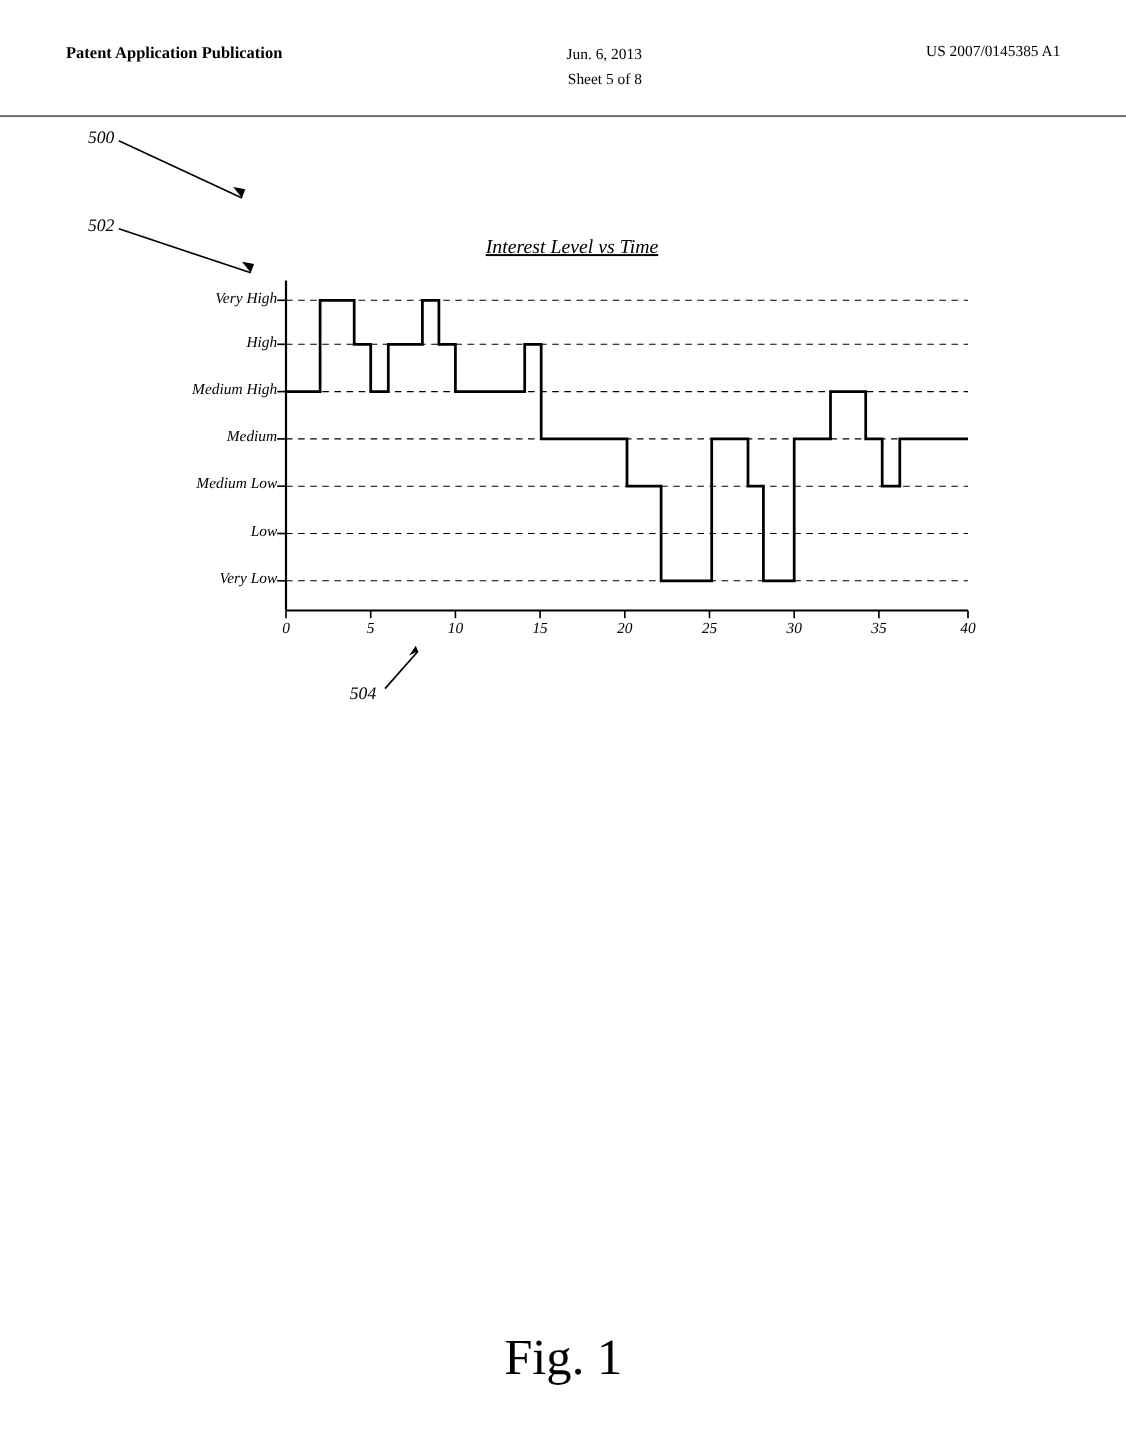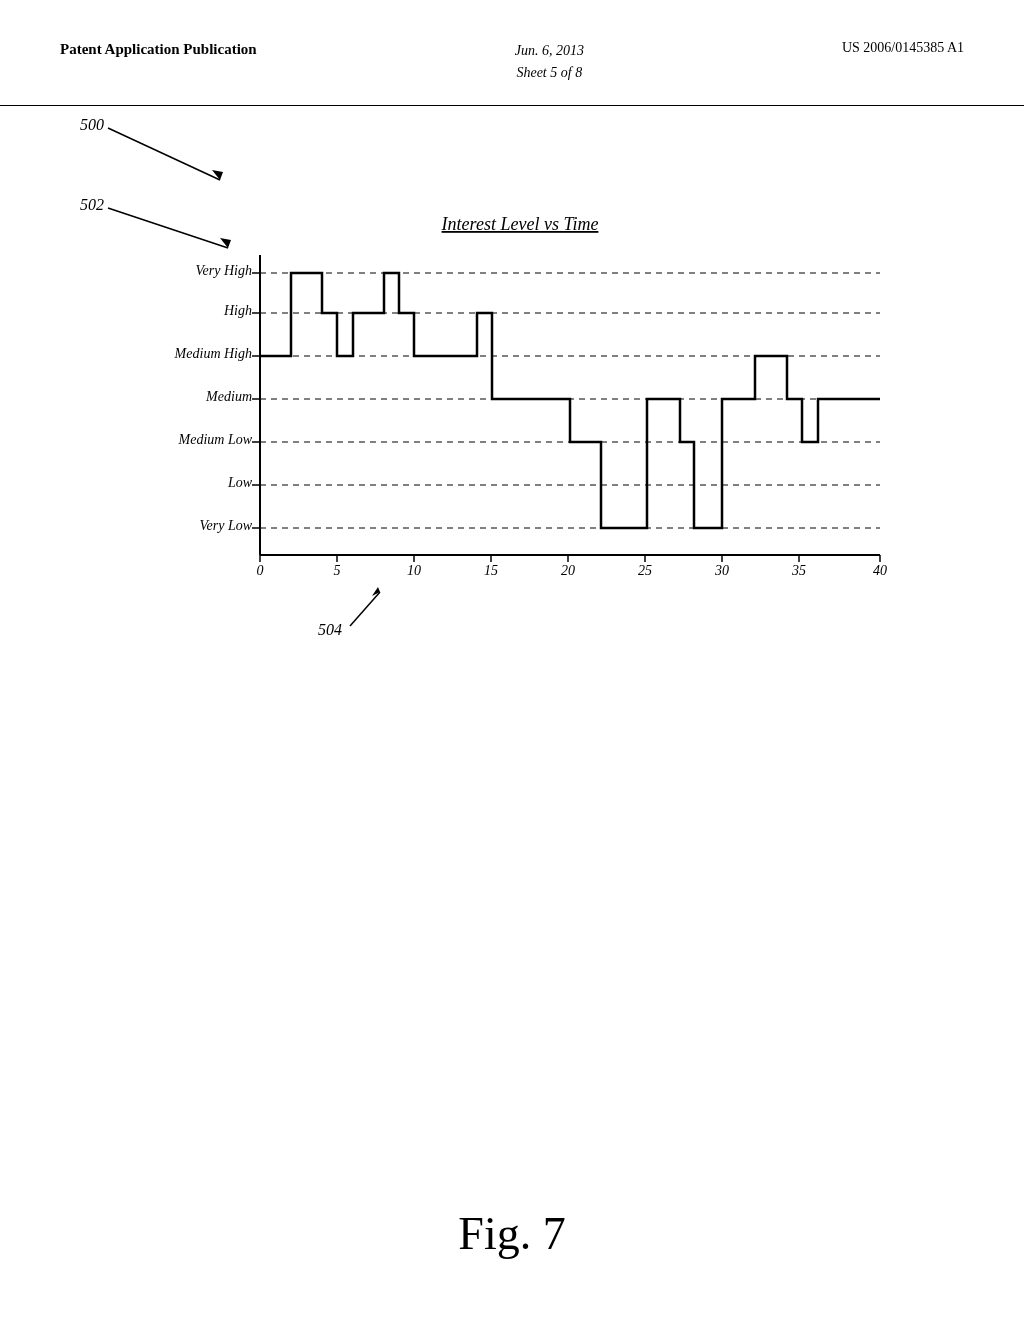--- a/index.html
+++ b/index.html
@@ -29,44 +29,43 @@
       border-bottom: 1px solid #000;
     }
     .header-left {
       font-size: 15px;
       font-weight: bold;
       max-width: 340px;
       line-height: 1.3;
     }
     .header-center {
       font-size: 14px;
-      text-align: center;
+      text-align: right;
       line-height: 1.6;
-      font-style: italic;
     }
     .header-right {
       font-size: 14px;
       text-align: right;
     }
   </style>
 </head>
 <body>
 
 <div class="page">
 
   <div class="header">
     <div class="header-left">
       <span>Patent Application Publication</span>
     </div>
     <div class="header-center">
       <div>Jun. 6, 2013</div>
       <div>Sheet 5 of 8</div>
     </div>
     <div class="header-right">
-      <span>US 2006/0145385 A1</span>
+      <span>US 2007/0145385 A1</span>
     </div>
   </div>
 
   <svg width="904" height="560" style="position:absolute; top:100px; left:60px;" xmlns="http://www.w3.org/2000/svg">
 
     <text x="20" y="30" font-family="Times New Roman" font-size="16" font-style="italic">500</text>
 
     <line x1="48" y1="28" x2="160" y2="80" stroke="#000" stroke-width="1.5"></line>
     <polygon points="160,80 152,70 163,72" fill="#000"></polygon>
 
@@ -181,16 +180,16 @@
       "></polyline>
 
     <text x="258" y="535" font-family="Times New Roman" font-size="16" font-style="italic">504</text>
 
     <line x1="290" y1="526" x2="320" y2="492" stroke="#000" stroke-width="1.5"></line>
     <polygon points="320,492 312,496 318,487" fill="#000"></polygon>
 
   </svg>
 
   <div style="position:absolute; bottom:60px; left:50%; transform:translateX(-50%); font-family:'Times New Roman',serif; font-size:46px;">
-    <span>Fig. 7</span>
+    <span>Fig. 1</span>
   </div>
 
 </div>
 
 </body></html>

